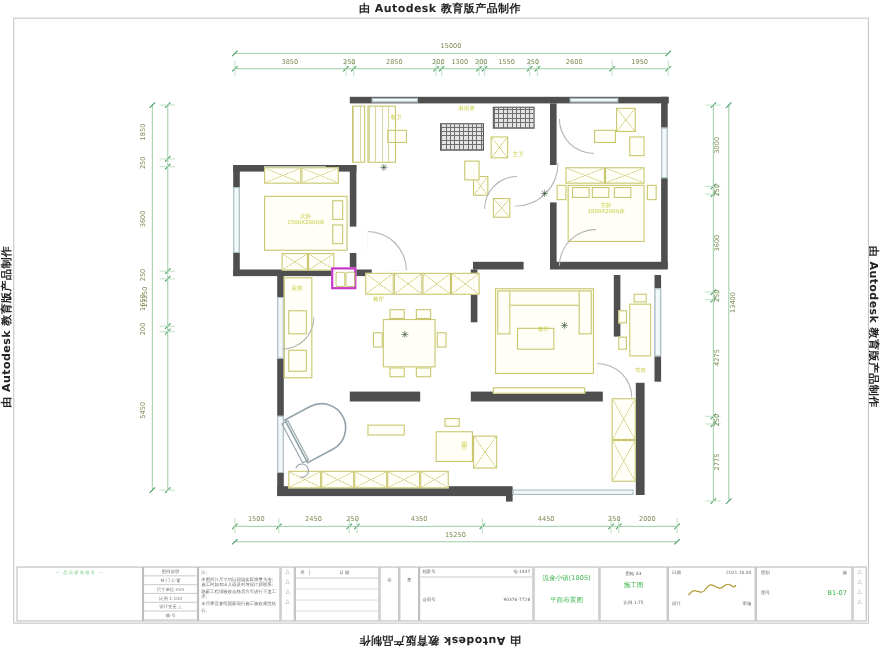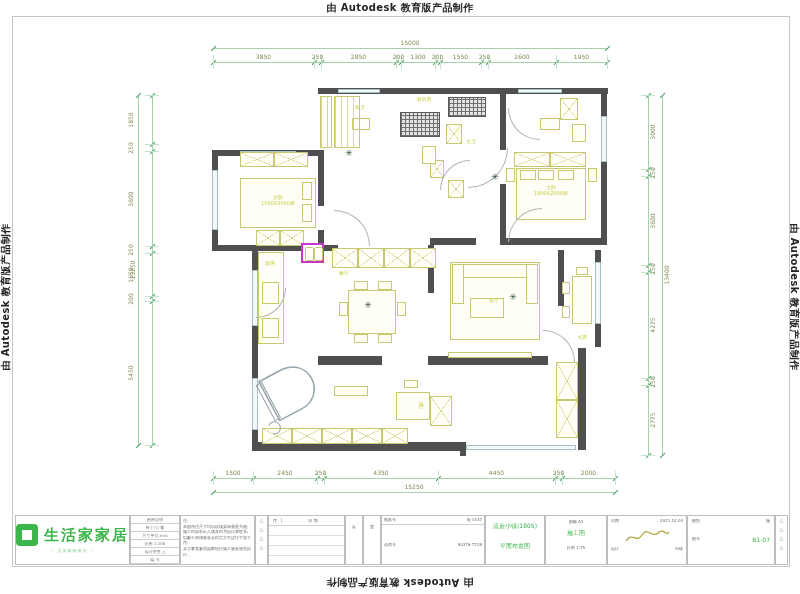--- a/index.html
+++ b/index.html
@@ -200,24 +200,20 @@
   </div>
 
   <svg class="abs" style="left:256px;top:358px;transform:rotate(-28deg);" width="70" height="70" viewBox="0 0 70 70">
     <path d="M12 10 h26 a22 22 0 0 1 0 44 h-26 z" fill="none" stroke="#94a4ab" stroke-width="1.5"></path>
     <rect x="8" y="12" width="6" height="40" fill="none" stroke="#94a4ab" stroke-width="1"></rect>
     <circle cx="4" cy="58" r="6" fill="none" stroke="#94a4ab" stroke-width="1"></circle>
   </svg>
 
   <div class="tb">
     <div class="tb-cell" style="left:0;top:0;width:115px;height:50px;">
-      <div class="logo-row">
-        <div class="logo-mark"></div>
-        <div class="logo-text">生活家家居</div>
-      </div>
       <div class="logo-tag">— 品质家装服务 —</div>
     </div>
 
     <div class="tb-cell" style="left:115px;top:0;width:50px;height:50px;">
       <div id="info-rows">
           <div class="mini-row">图例说明</div>
           <div class="mini-row">M-门  C-窗</div>
           <div class="mini-row">尺寸单位:mm</div>
           <div class="mini-row">比例 1:100</div>
           <div class="mini-row">设计变更 △</div>

